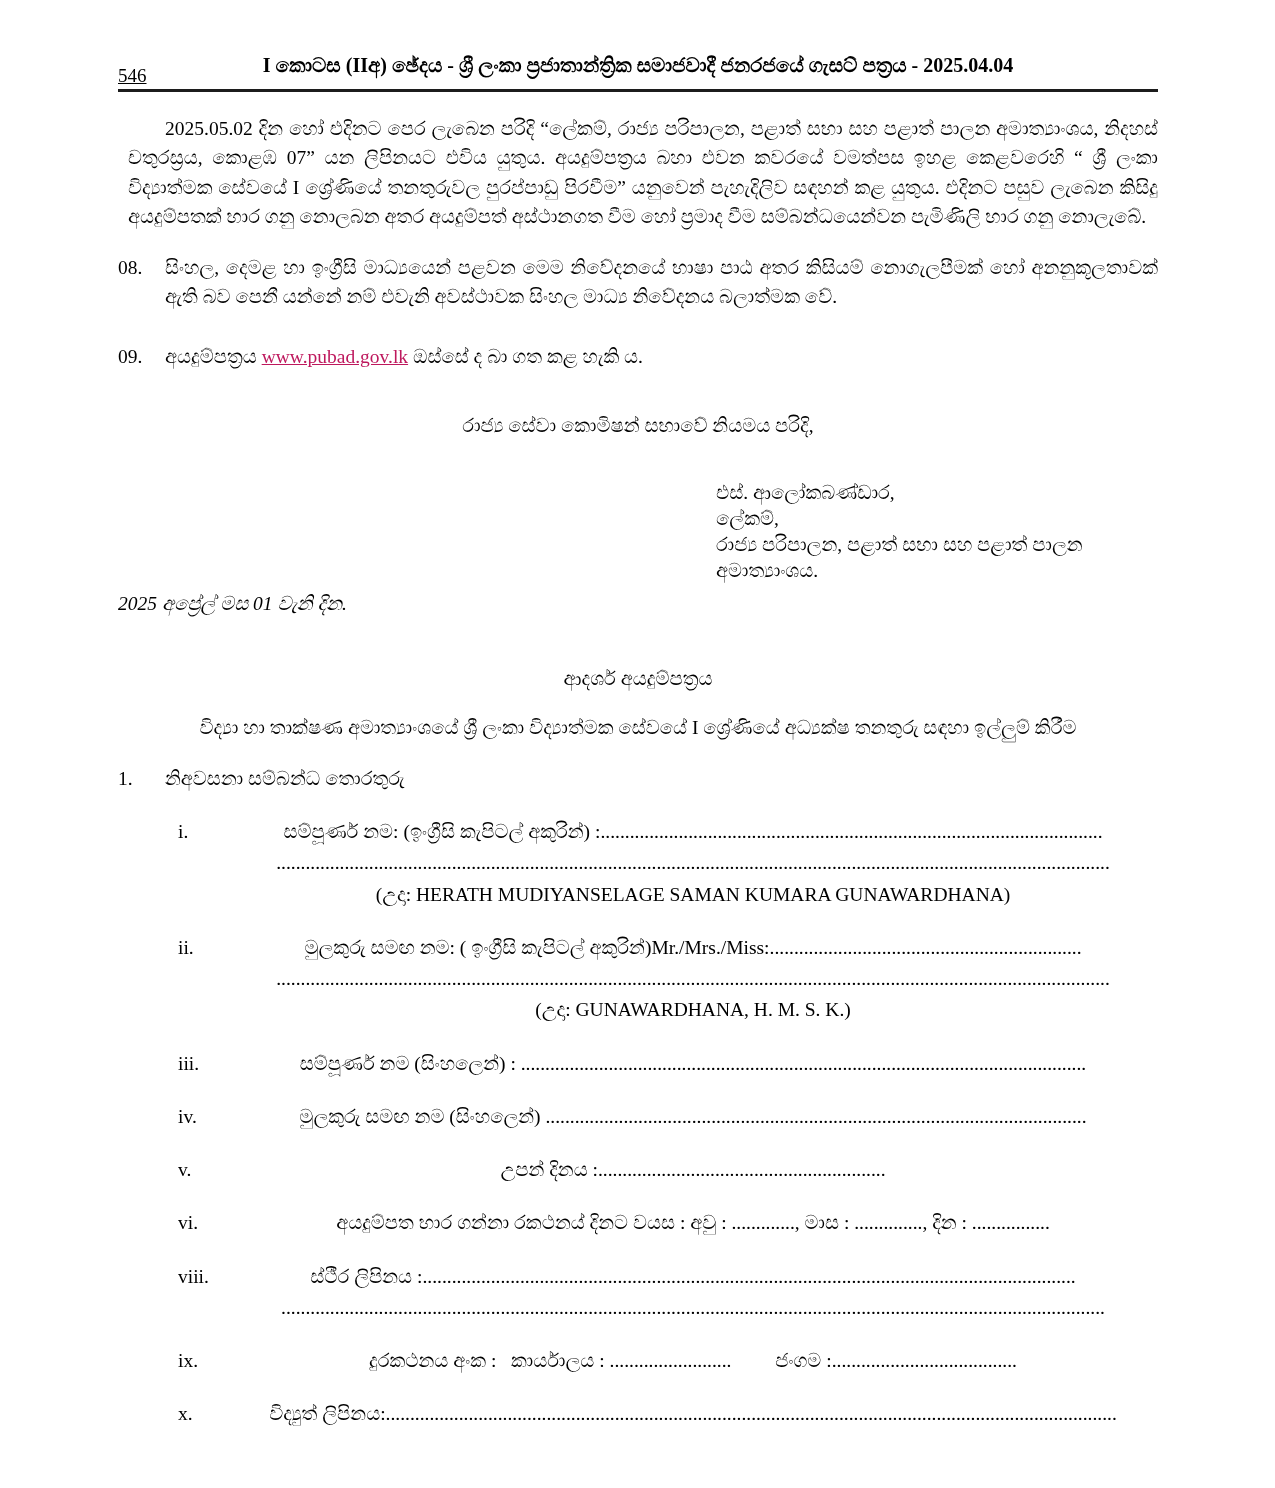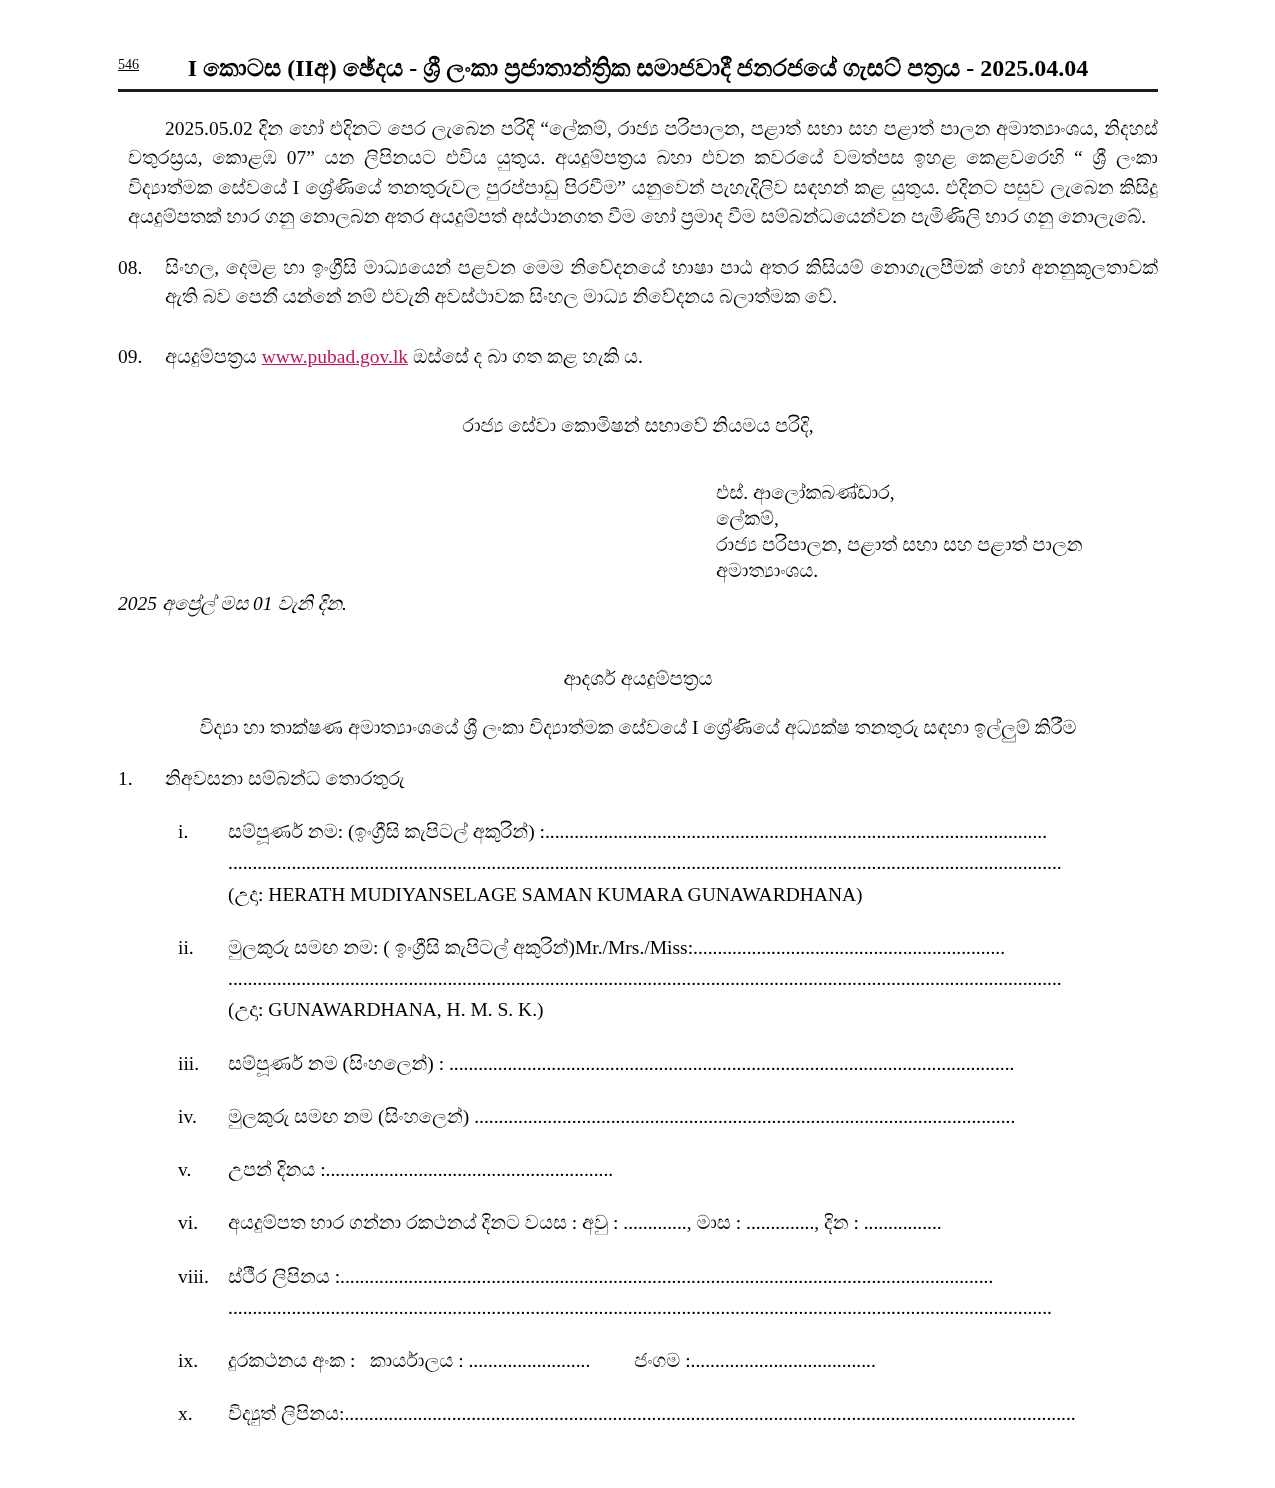--- a/index.html
+++ b/index.html
@@ -4,38 +4,38 @@
 <style>
   html,body{margin:0;padding:0;background:#e8e8e8;}
   .page{
     width:1275px;height:1488px;background:#ffffff;color:#000;
     font-family:"Liberation Serif","DejaVu Serif",serif;
     font-size:19.5px;line-height:1.5;
     margin:0 auto;overflow:hidden;box-sizing:border-box;
     padding:50px 117px 0 118px;position:relative;
   }
   .hdr{position:relative;height:30px;}
-  .hdr .pgnum{position:absolute;left:0;top:4px;font-size:14px;text-decoration:underline;}
-  .hdr .gtitle{display:block;text-align:center;font-weight:bold;font-size:24px;}
+  .hdr .pgnum{position:absolute;left:0;top:12px;font-size:19px;text-decoration:underline;}
+  .hdr .gtitle{display:block;text-align:center;font-weight:bold;font-size:20px;}
   .rule{border:0;border-top:3px solid #1c1c1c;margin:9px 0 0 0;}
   .para{margin:22px 0 0 10px;text-align:justify;text-indent:37px;}
   .num-item{display:flex;margin-top:22px;}
   .num-item.second{margin-top:30px;}
   .num-item .num{flex:none;width:47px;}
   .num-item .itext{flex:1;text-align:justify;}
   .center-line{text-align:center;margin-top:40px;}
   .sig{width:440px;margin:40px 2px 0 auto;text-align:left;line-height:1.34;}
   .dateline{margin-top:4px;font-style:italic;}
   .form-heading{text-align:center;margin-top:46px;}
   .form-sub{text-align:center;margin-top:12px;}
   .sec-head{display:flex;margin-top:22px;}
   .sec-head .snum{flex:none;width:47px;}
   .field{display:flex;margin-top:24px;}
   .field .rnum{flex:none;width:50px;margin-left:60px;}
-  .field .fbody{flex:1;min-width:0;}
+  .field .fbody{flex:1;min-width:0;text-align:center;}
   .field .fline{display:block;word-break:break-all;}
   .field .fline + .fline{margin-top:2px;}
   .field .example{word-break:normal;}
   .link{color:#be185d;text-decoration:underline;}
   .itext .pre,.itext .suf{white-space:pre-wrap;}
 </style>
 </head>
 <body>
 
 <div class="page">

